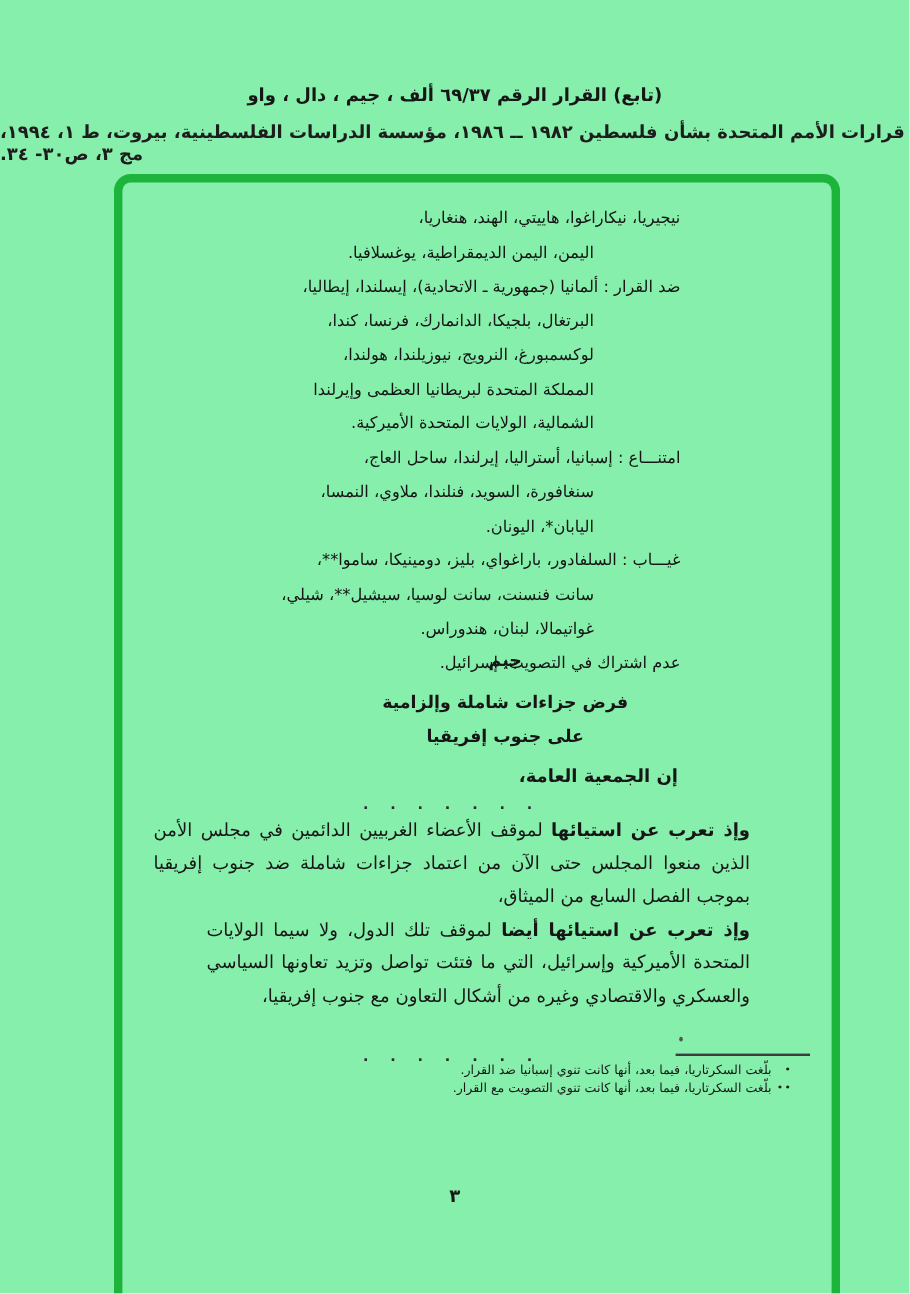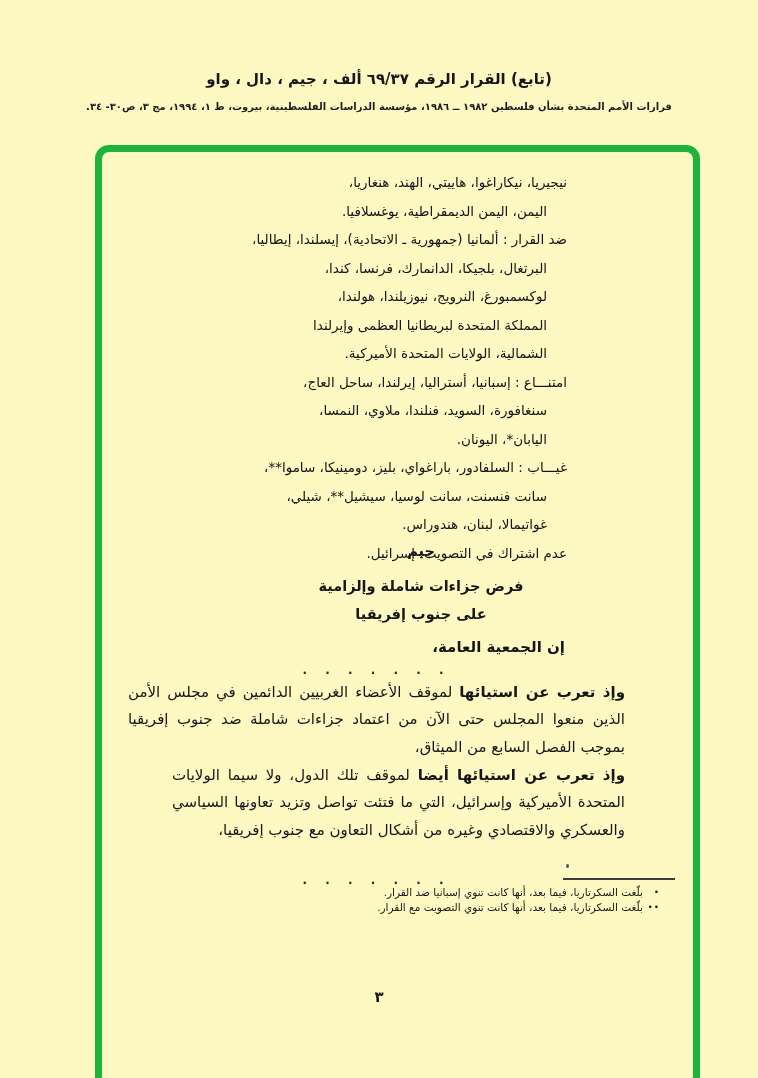--- a/index.html
+++ b/index.html
@@ -2,48 +2,48 @@
 <html lang="ar" dir="rtl"><head>
 <meta charset="utf-8">
 <style>
   * { margin:0; padding:0; box-sizing:border-box; }
   html,body { background:#ffffff; }
   body {
     width:758px; height:1078px; position:relative;
     font-family:"DejaVu Sans", sans-serif;
     direction:rtl; color:#161616;
   }
-  .page { position:absolute; inset:0; background:#fef9c3; overflow:hidden; }
+  .page { position:absolute; inset:0; background:#86efac; overflow:hidden; }
 
   
   .header-title {
     position:absolute; top:70px; left:0; right:0;
     text-align:center; font-weight:bold; font-size:15px; letter-spacing:0.2px;
   }
   .header-source {
     position:absolute; top:101px; left:0; right:0;
-    text-align:center; font-weight:bold; font-size:10px; color:#1d1d1d;
+    text-align:left; font-weight:bold; font-size:15px; color:#1d1d1d;
   }
 
   
   .frame {
     position:absolute; left:95px; top:145px;
     width:605px; height:971px;
     border:7px solid #1db43c; border-radius:14px;
     background:transparent;
   }
 
   
   .vote {
     position:absolute; top:16px; right:126px;
     font-size:13.5px; line-height:28.5px; text-align:right;
     white-space:nowrap; color:#141414;
   }
   .vote .vline { height:28.5px; }
-  .vote .wrap { margin-right:20px; }
+  .vote .wrap { margin-right:72px; }
 
   
   .headings {
     position:absolute; top:385px; right:62px; width:420px;
     text-align:center; font-weight:bold; font-size:14.5px; line-height:28px;
   }
   .headings .h-letter { margin-bottom:7px; }
 
   
   .body-block {

